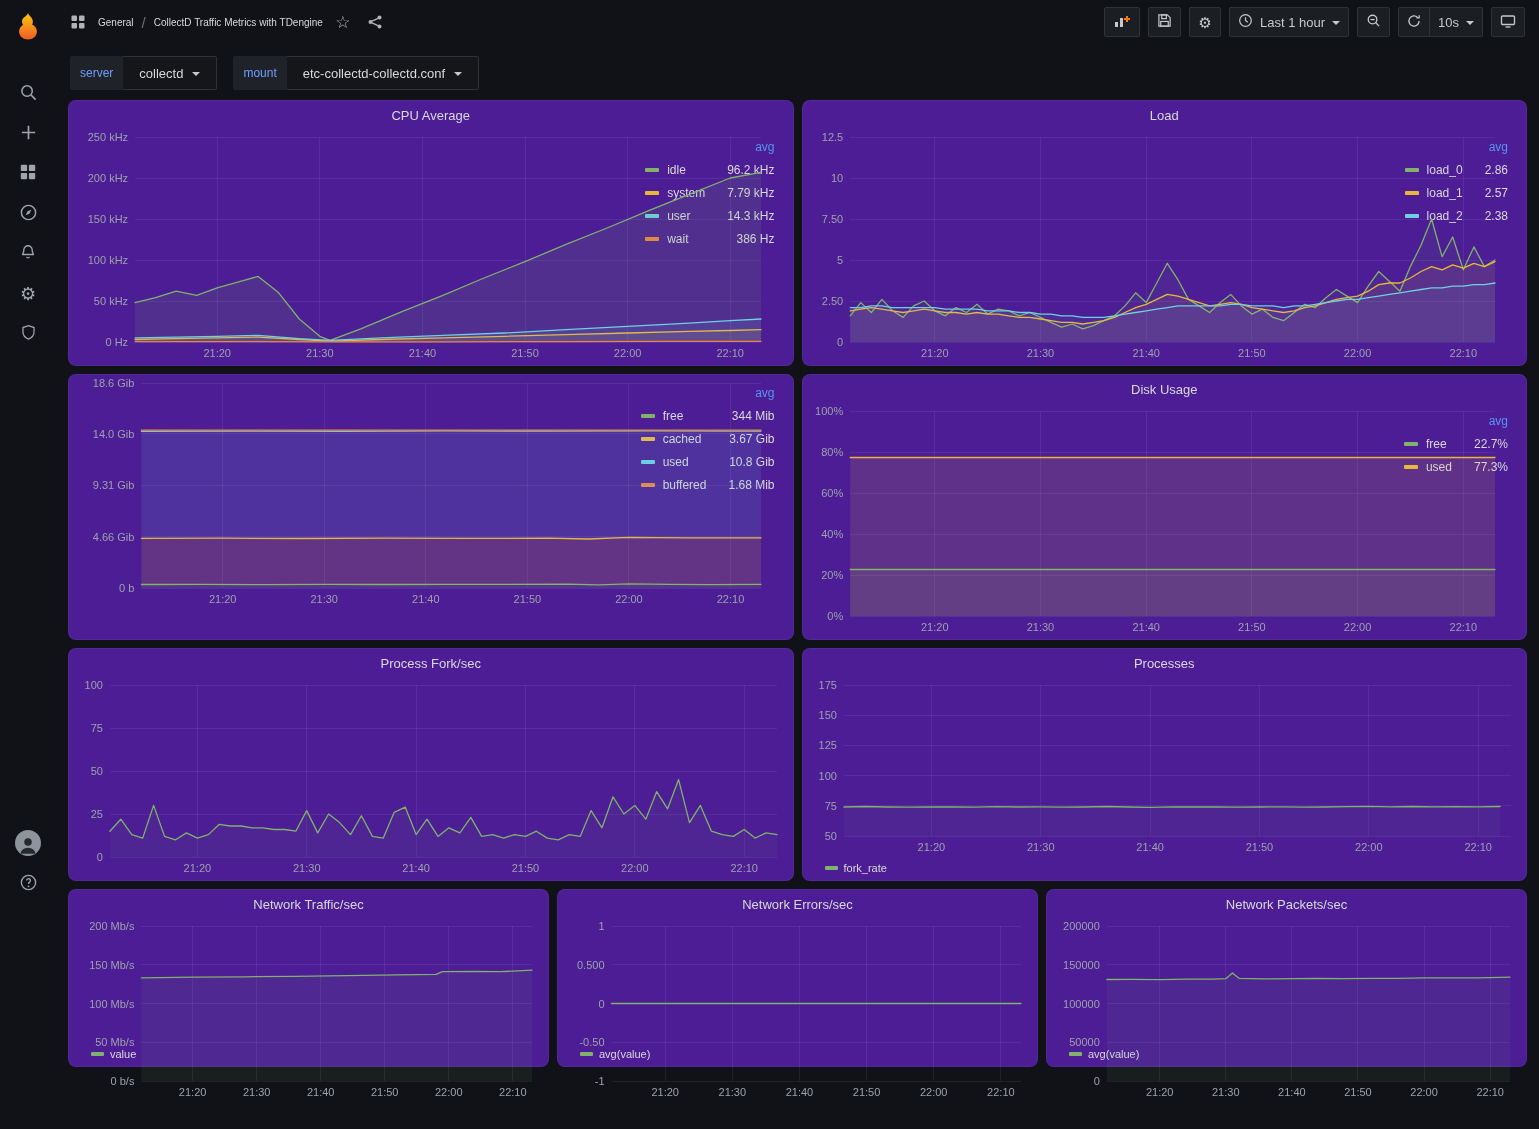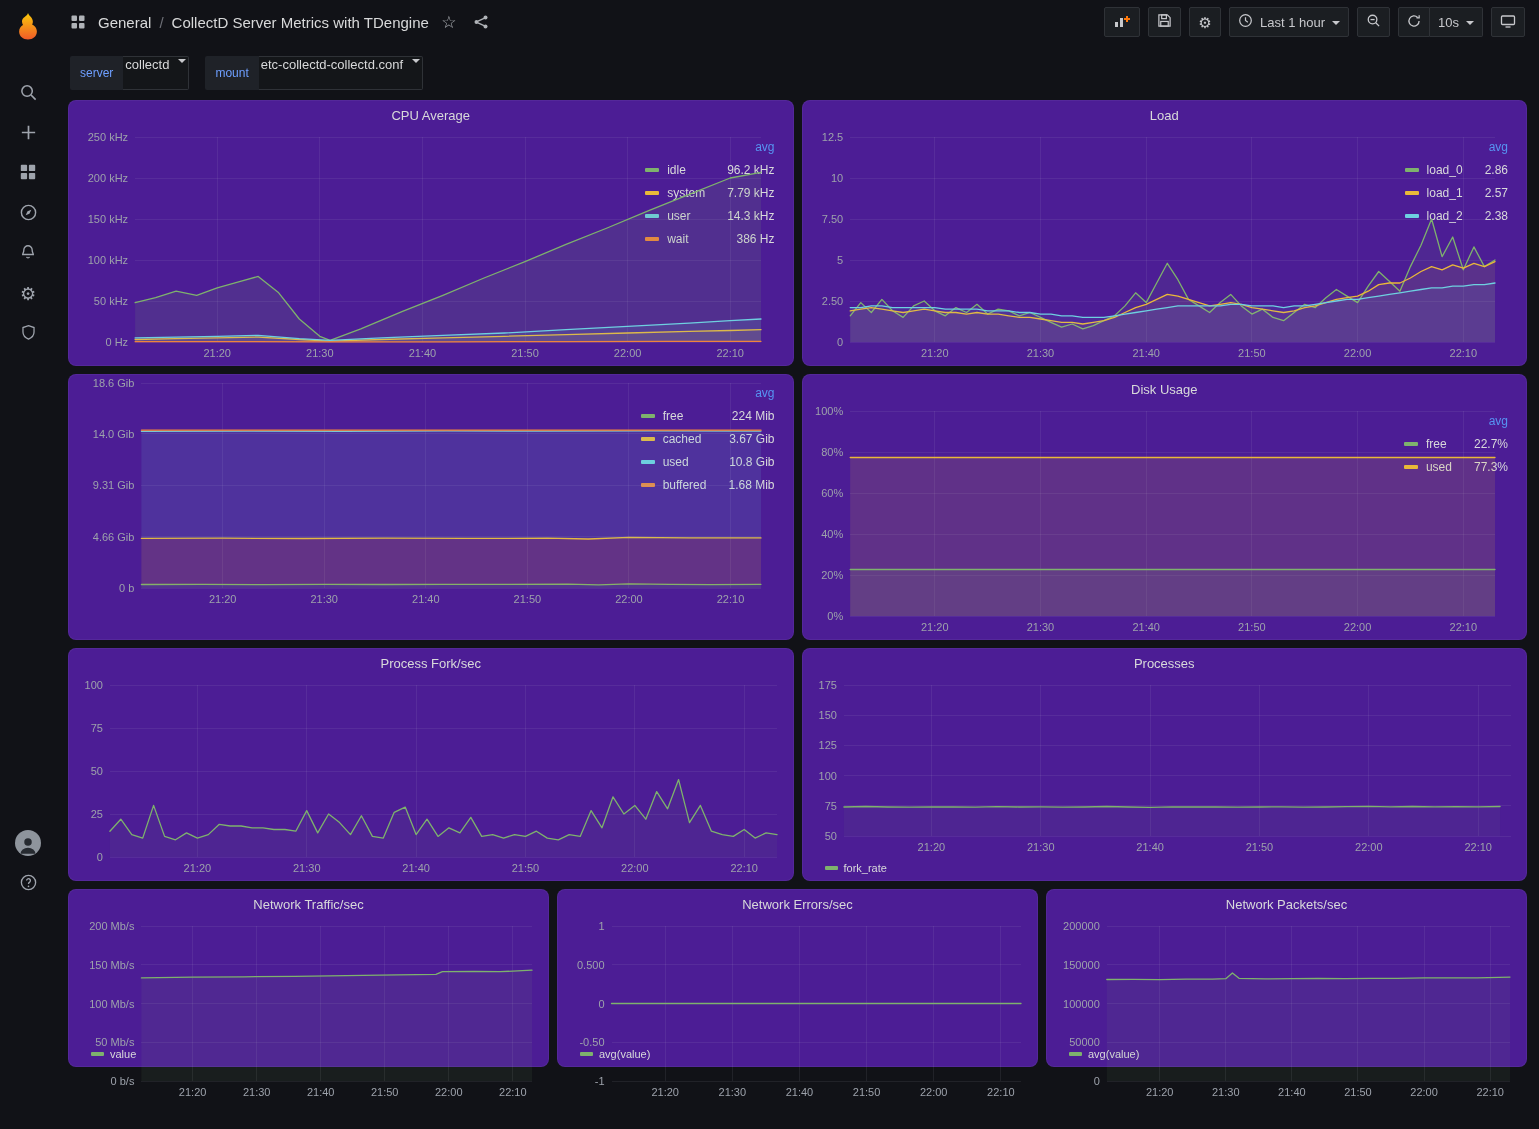--- a/index.html
+++ b/index.html
@@ -10,35 +10,35 @@
   .side-logo{width:36px;height:36px;margin-bottom:30px;display:flex;align-items:center;justify-content:center;cursor:pointer}
   .side-item{width:42px;height:40px;display:flex;align-items:center;justify-content:center;color:#9fa4ad;cursor:pointer;border-radius:2px}
   .side-bottom{position:absolute;top:830px;left:0;width:56px;display:flex;flex-direction:column;align-items:center;gap:13px}
   .avatar{width:26px;height:26px;border-radius:50%;background:#8e949c;display:flex;align-items:flex-end;justify-content:center;overflow:hidden;cursor:pointer}
   .gear-glyph{font-size:18px;line-height:1}
   
   .main{flex:1;display:flex;flex-direction:column;min-width:0}
   .navbar{height:44px;display:flex;align-items:center;justify-content:space-between;padding:0 14px 0 10px;flex:none}
   .nav-left{display:flex;align-items:center;gap:8px}
   .icon-btn{display:flex;align-items:center;justify-content:center;min-width:24px;height:26px;cursor:pointer;color:#b0b3b8}
-  .crumb{font-size:15px;color:#d8d9da;cursor:pointer;white-space:nowrap}
+  .crumb{font-size:10px;color:#d8d9da;cursor:pointer;white-space:nowrap}
   .crumb-sep{color:#6e7077;font-size:15px}
   .star-glyph{font-size:17px;color:#b0b3b8;line-height:1}
   .nav-right{display:flex;align-items:center;gap:8px}
   .tbtn{height:30px;min-width:32px;padding:0 8px;background:#1b1e22;border:1px solid #2f3237;border-radius:2px;display:flex;align-items:center;justify-content:center;gap:7px;color:#c7c8cc;font-size:13px;cursor:pointer;white-space:nowrap}
   .tbtn .gear-glyph{font-size:15px}
   .tbtn-group{display:flex}
   .tbtn-group .tbtn:first-child{border-radius:2px 0 0 2px}
   .tbtn-group .tbtn:last-child{border-left:none;border-radius:0 2px 2px 0}
   .caret{width:0;height:0;border-left:4px solid transparent;border-right:4px solid transparent;border-top:4px solid #c7c8cc;margin-top:2px}
   
   .subnav{display:flex;gap:16px;padding:12px 16px 4px 14px;align-items:center;flex:none}
   .var{display:flex;align-items:stretch;height:34px;font-size:13px}
   .var-label{display:flex;align-items:center;padding:0 10px;background:#1f2228;color:#6e9fff;border-radius:2px 0 0 2px;font-size:12px}
-  .var-value{display:flex;gap:9px;padding:0 2px;background:#141619;border:1px solid #2f3237;border-left:none;border-radius:0 2px 2px 0;color:#d8d9da;cursor:pointer}
+  .var-value{display:flex;align-items:center;gap:9px;padding:0 16px;background:#141619;border:1px solid #2f3237;border-left:none;border-radius:0 2px 2px 0;color:#d8d9da;cursor:pointer}
   
   .dash{flex:1;padding:6px 12px 8px;display:flex;flex-direction:column;gap:8px;min-height:0}
   .row{display:flex;gap:8px;flex:none}
   .row1,.row2{height:266px}.row3{height:233px}.row4{height:178px}
   .panel{flex:1;background:#4c1d95;border:1px solid rgba(204,204,220,0.07);border-radius:8px;display:flex;flex-direction:column;min-width:0}
   .panel-title{height:28px;flex:none;display:flex;align-items:center;justify-content:center;font-size:13px;font-weight:500;color:#d8d9da;cursor:move}
   .panel-body{flex:1;display:flex;min-height:0;padding:0 8px 2px 8px}
   .panel-body.col{flex-direction:column}
   .chart{flex:1;min-width:0;min-height:0;position:relative;cursor:crosshair}
   .legend-right{flex:none;padding:8px 10px 0 6px;font-size:12px}
@@ -131,21 +131,21 @@
         <span class="icon-btn">
             <svg viewBox="0 0 16 16" width="16" height="16" fill="#b0b3b8">
               <rect x="1.5" y="1.5" width="5.5" height="5.5" rx="1"></rect>
               <rect x="9" y="1.5" width="5.5" height="5.5" rx="1"></rect>
               <rect x="1.5" y="9" width="5.5" height="5.5" rx="1"></rect>
               <rect x="9" y="9" width="5.5" height="5.5" rx="1"></rect>
             </svg>
           </span>
         <span class="crumb">General</span>
         <span class="crumb-sep">/</span>
-        <span class="crumb">CollectD Server Metrics with TDengine</span>
+        <span class="crumb">CollectD Traffic Metrics with TDengine</span>
         <span class="icon-btn">
             <span class="star-glyph">☆</span>
           </span>
         <span class="icon-btn">
             <svg viewBox="0 0 16 16" width="16" height="16" fill="#b0b3b8">
               <circle cx="12.5" cy="3.5" r="2"></circle>
               <circle cx="3.5" cy="8" r="2"></circle>
               <circle cx="12.5" cy="12.5" r="2"></circle>
               <path d="M5 7.2 11 4.3 M5 8.8 11 11.7" stroke="#b0b3b8" stroke-width="1.3" fill="none"></path>
             </svg>
@@ -381,21 +381,21 @@
                   <path d="M64.4,56.3 L166.0,56.1 L267.5,56.3 L369.1,55.9 L470.7,56.2 L572.3,55.9 L684.0,56.1 L684.0,163.4 L64.4,163.4 Z" fill="#6ed0e0" fill-opacity="0.12" stroke="none"></path>
                   <path d="M64.4,56.3 L166.0,56.1 L267.5,56.3 L369.1,55.9 L470.7,56.2 L572.3,55.9 L684.0,56.1 " fill="none" stroke="#6ed0e0" stroke-width="1.3" stroke-linejoin="round" stroke-linecap="round"></path>
                   <path d="M64.4,55.2 L684.0,55.2 L684.0,56.3 L64.4,56.3 Z" fill="#ef843c" fill-opacity="0.4" stroke="none"></path>
                   <path d="M64.4,55.2 L684.0,55.2 " fill="none" stroke="#ef843c" stroke-width="1.3" stroke-linejoin="round" stroke-linecap="round"></path>
                 </svg></div>
             <div class="legend-right">
                 <div class="lg-header">avg</div>
                 <div class="lg-row">
                   <span class="lg-swatch" style="background: rgb(126, 178, 109);"></span>
                   <span class="lg-name">free</span>
-                  <span class="lg-val">224 Mib</span>
+                  <span class="lg-val">344 Mib</span>
                 </div>
                 <div class="lg-row">
                   <span class="lg-swatch" style="background: rgb(234, 184, 57);"></span>
                   <span class="lg-name">cached</span>
                   <span class="lg-val">3.67 Gib</span>
                 </div>
                 <div class="lg-row">
                   <span class="lg-swatch" style="background: rgb(110, 208, 224);"></span>
                   <span class="lg-name">used</span>
                   <span class="lg-val">10.8 Gib</span>

